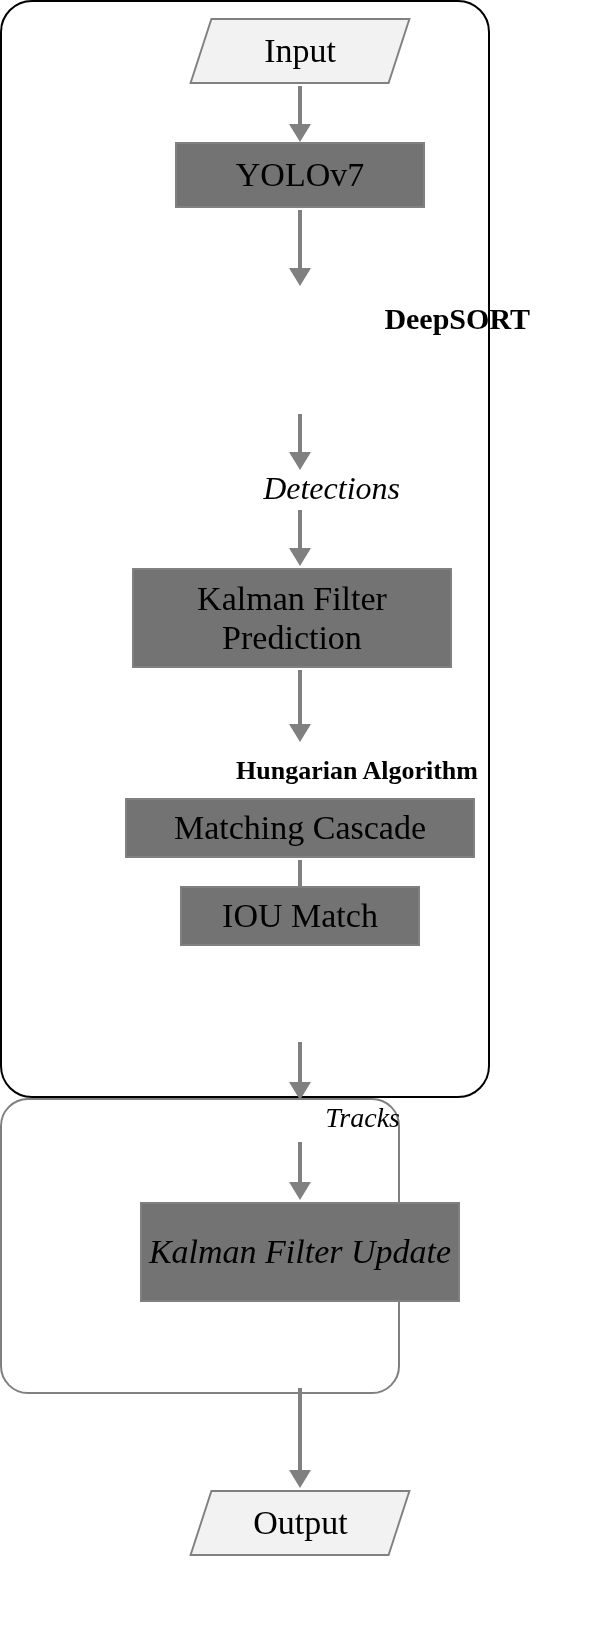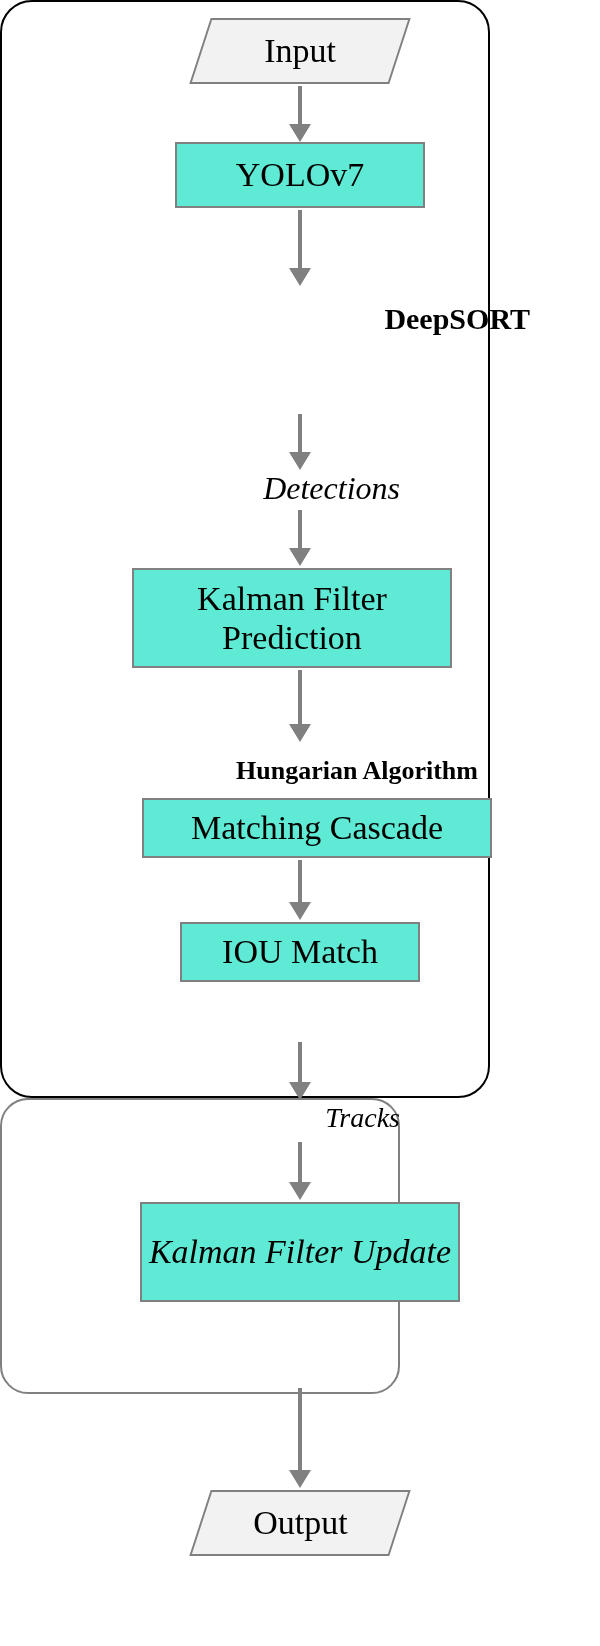--- a/index.html
+++ b/index.html
@@ -27,21 +27,21 @@
     transform: skewX(-18deg);
     border: 2px solid #808080;
     background: #f2f2f2;
   }
   .parallelogram > span {
     display: block;
     transform: skewX(18deg);
   }
   .rect {
     border: 2px solid #808080;
-    background: #5eead4;
+    background: #737373;
   }
   .rounded-container {
     border: 2px solid #000;
     border-radius: 32px;
     background: transparent;
   }
   .inner-rounded {
     border: 2px solid #808080;
     border-radius: 28px;
     background: transparent;
@@ -91,23 +91,23 @@
 
   .n-reid     { left: 215px; top: 350px; width: 170px; height: 62px; font-size: 34px; }
   .a3         { top: 414px; height: 56px; }
   .l-detect   { left: 200px; top: 470px; width: 200px; font-size: 32px; }
   .a4         { top: 510px; height: 56px; }
   .n-kfpred   { left: 132px; top: 568px; width: 320px; height: 100px; font-size: 34px; }
   .a5         { top: 670px; height: 72px; }
 
   .c-hung     { left: 100px; top: 744px; width: 400px; height: 296px; }
   .l-hung     { left: 138px; top: 756px; width: 340px; font-size: 26px; }
-  .n-cascade  { left: 142px; top: 798px; width: 350px; height: 60px; font-size: 34px; }
+  .n-cascade  { left: 125px; top: 798px; width: 350px; height: 60px; font-size: 34px; }
   .a6         { top: 860px; height: 60px; }
-  .n-iou      { left: 180px; top: 922px; width: 240px; height: 60px; font-size: 34px; }
+  .n-iou      { left: 180px; top: 886px; width: 240px; height: 60px; font-size: 34px; }
 
   .a7         { top: 1042px; height: 58px; }
   .l-tracks   { left: 200px; top: 1102px; width: 200px; font-size: 28px; }
   .a8         { top: 1142px; height: 58px; }
   .n-kfupd    { left: 140px; top: 1202px; width: 320px; height: 100px; font-size: 34px; font-style: italic; }
 
   .a9         { top: 1388px; height: 100px; }
   .n-output   { left: 200px; top: 1490px; width: 200px; height: 66px; font-size: 34px; }
 </style>
 </head>

